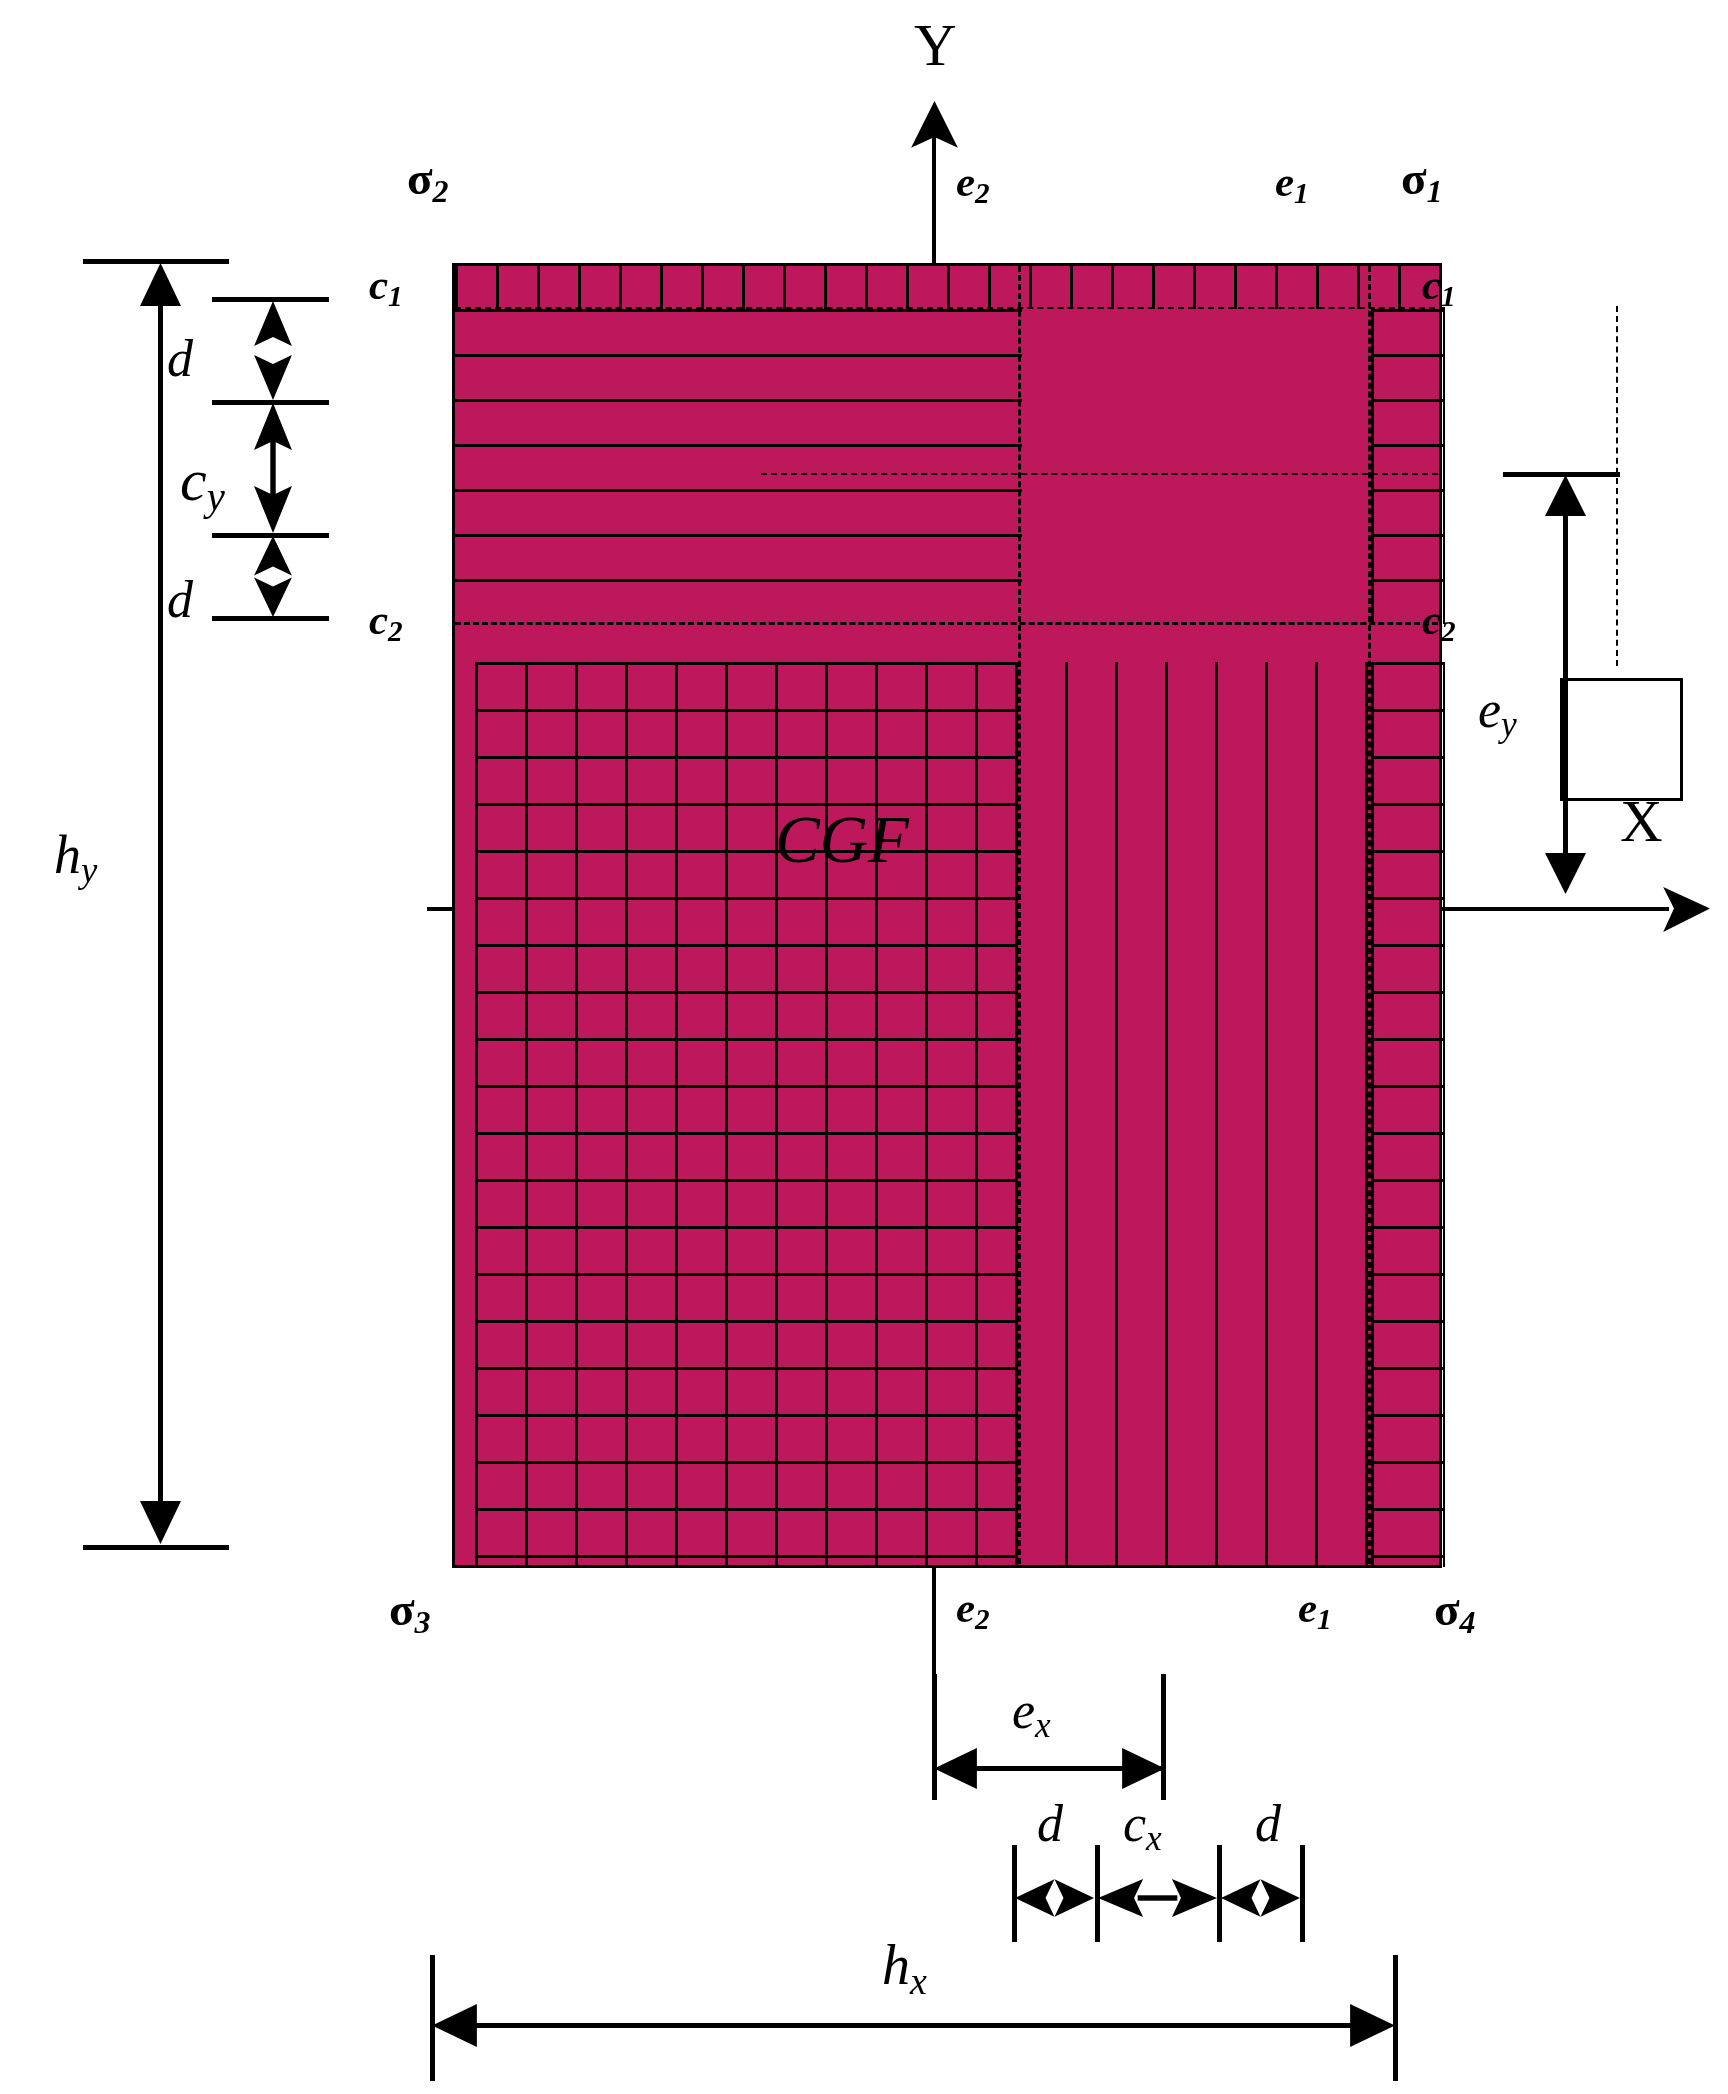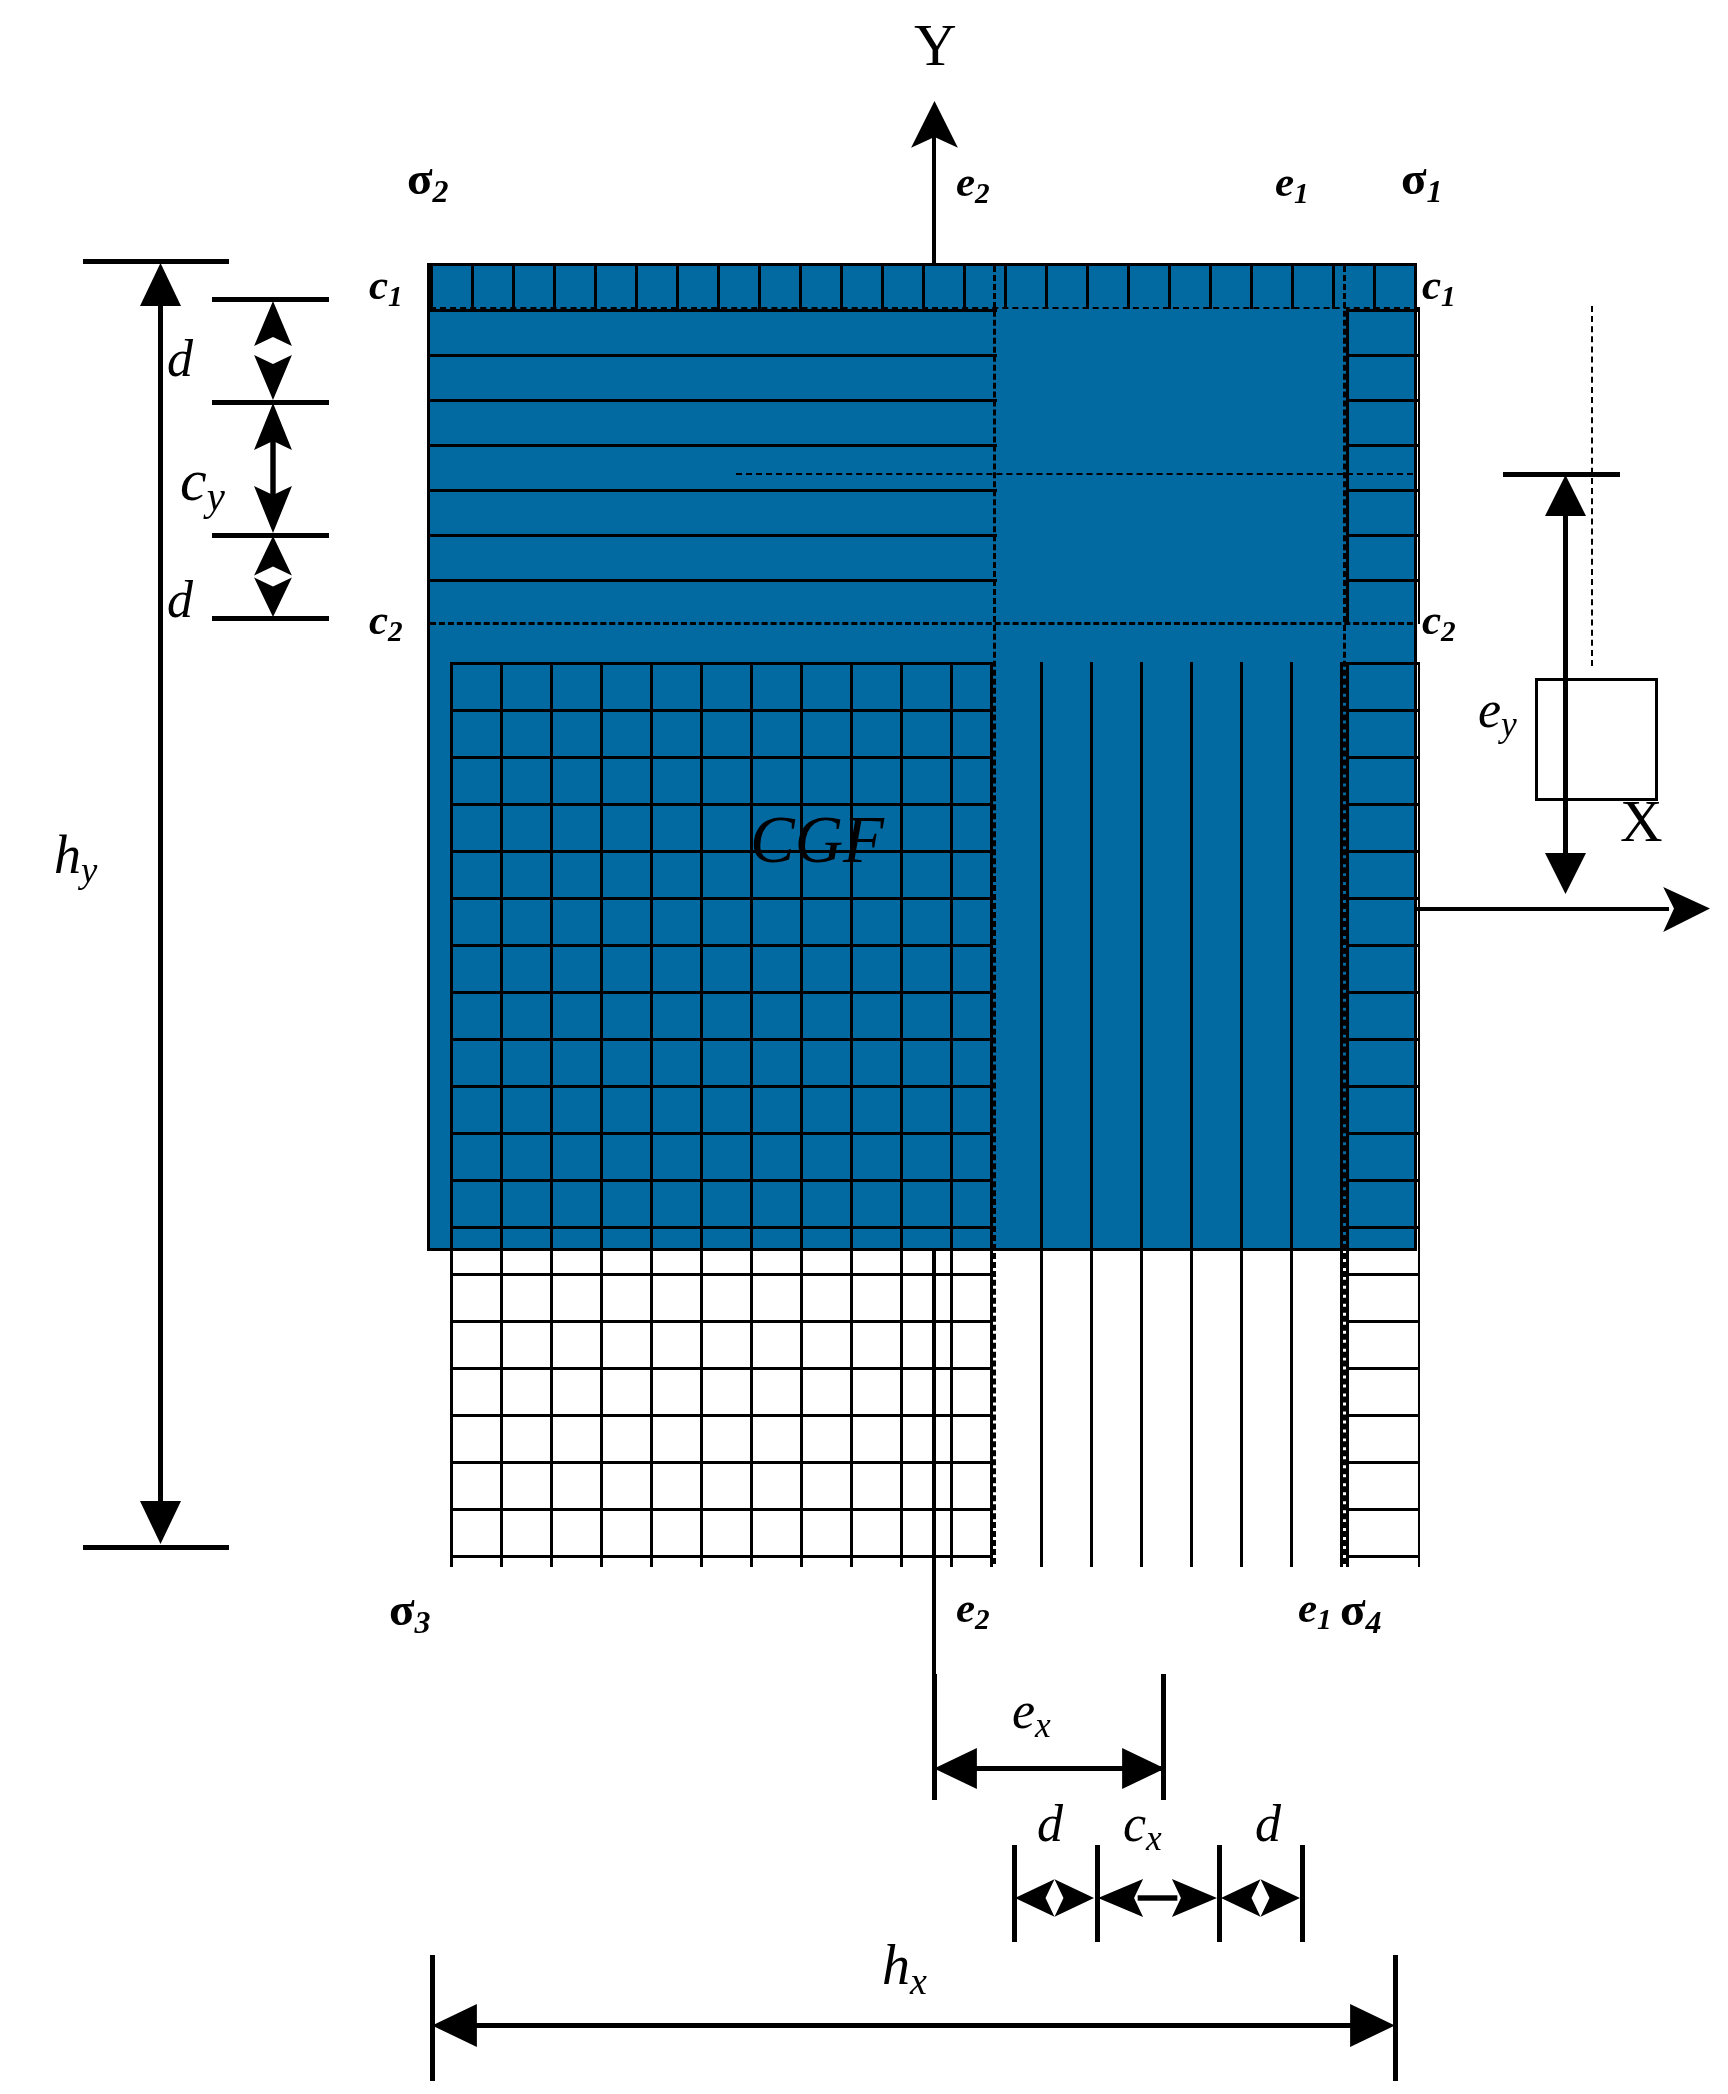--- a/index.html
+++ b/index.html
@@ -5,22 +5,22 @@
   html,body{margin:0;padding:0;background:#ffffff;}
   body{width:1728px;height:2095px;position:relative;font-family:"Liberation Serif",serif;color:#000;}
   #stage{position:absolute;left:0;top:0;width:1728px;height:2095px;}
 
   .lbl{position:absolute;white-space:nowrap;line-height:1;}
   .it{font-style:italic;}
   .bi{font-style:italic;font-weight:bold;text-align:center;}
   .sub{font-size:.68em;font-style:italic;vertical-align:-0.25em;}
 
   
-  #plate{position:absolute;left:427px;top:263px;width:990px;height:988px;
-         border:3.6px solid #000;box-sizing:border-box;background:#0369a1;}
+  #plate{position:absolute;left:452px;top:263px;width:990px;height:1305px;
+         border:3.6px solid #000;box-sizing:border-box;background:#be185d;}
 
   
   .reg{position:absolute;box-sizing:border-box;}
 
   
   #topstrip{left:0;top:0;width:990px;height:43px;
     background:repeating-linear-gradient(to right,#000 0 2.7px,transparent 2.7px 41px);
     border-bottom:2.7px dashed #000;}
 
   
@@ -102,21 +102,21 @@
     <div class="doth" style="left:306px;top:207px;width:677px;"></div>
 
     <div id="cell"></div>
 
     <div class="lbl it" style="left:320px;top:540px;font-size:67px;">CGF</div>
   </div>
 
   <div class="lbl" style="left:407px;top:155px;font-size:47px;font-weight:bold;"><span>σ</span><span class="sub">2</span></div>
   <div class="lbl" style="left:1401px;top:155px;font-size:47px;font-weight:bold;"><span>σ</span><span class="sub">1</span></div>
   <div class="lbl" style="left:389px;top:1586px;font-size:47px;font-weight:bold;"><span>σ</span><span class="sub">3</span></div>
-  <div class="lbl" style="left:1340px;top:1586px;font-size:47px;font-weight:bold;"><span>σ</span><span class="sub">4</span></div>
+  <div class="lbl" style="left:1434px;top:1586px;font-size:47px;font-weight:bold;"><span>σ</span><span class="sub">4</span></div>
 
   <div class="lbl bi" style="left:956px;top:160px;font-size:43px;"><span>e</span><span class="sub">2</span></div>
   <div class="lbl bi" style="left:1275px;top:160px;font-size:43px;"><span>e</span><span class="sub">1</span></div>
   <div class="lbl bi" style="left:956px;top:1586px;font-size:43px;"><span>e</span><span class="sub">2</span></div>
   <div class="lbl bi" style="left:1298px;top:1586px;font-size:43px;"><span>e</span><span class="sub">1</span></div>
 
   <div class="lbl bi" style="left:369px;top:263px;font-size:43px;"><span>c</span><span class="sub">1</span></div>
   <div class="lbl bi" style="left:1422px;top:263px;font-size:43px;"><span>c</span><span class="sub">1</span></div>
   <div class="lbl bi" style="left:369px;top:598px;font-size:43px;"><span>c</span><span class="sub">2</span></div>
   <div class="lbl bi" style="left:1422px;top:598px;font-size:43px;"><span>c</span><span class="sub">2</span></div>

